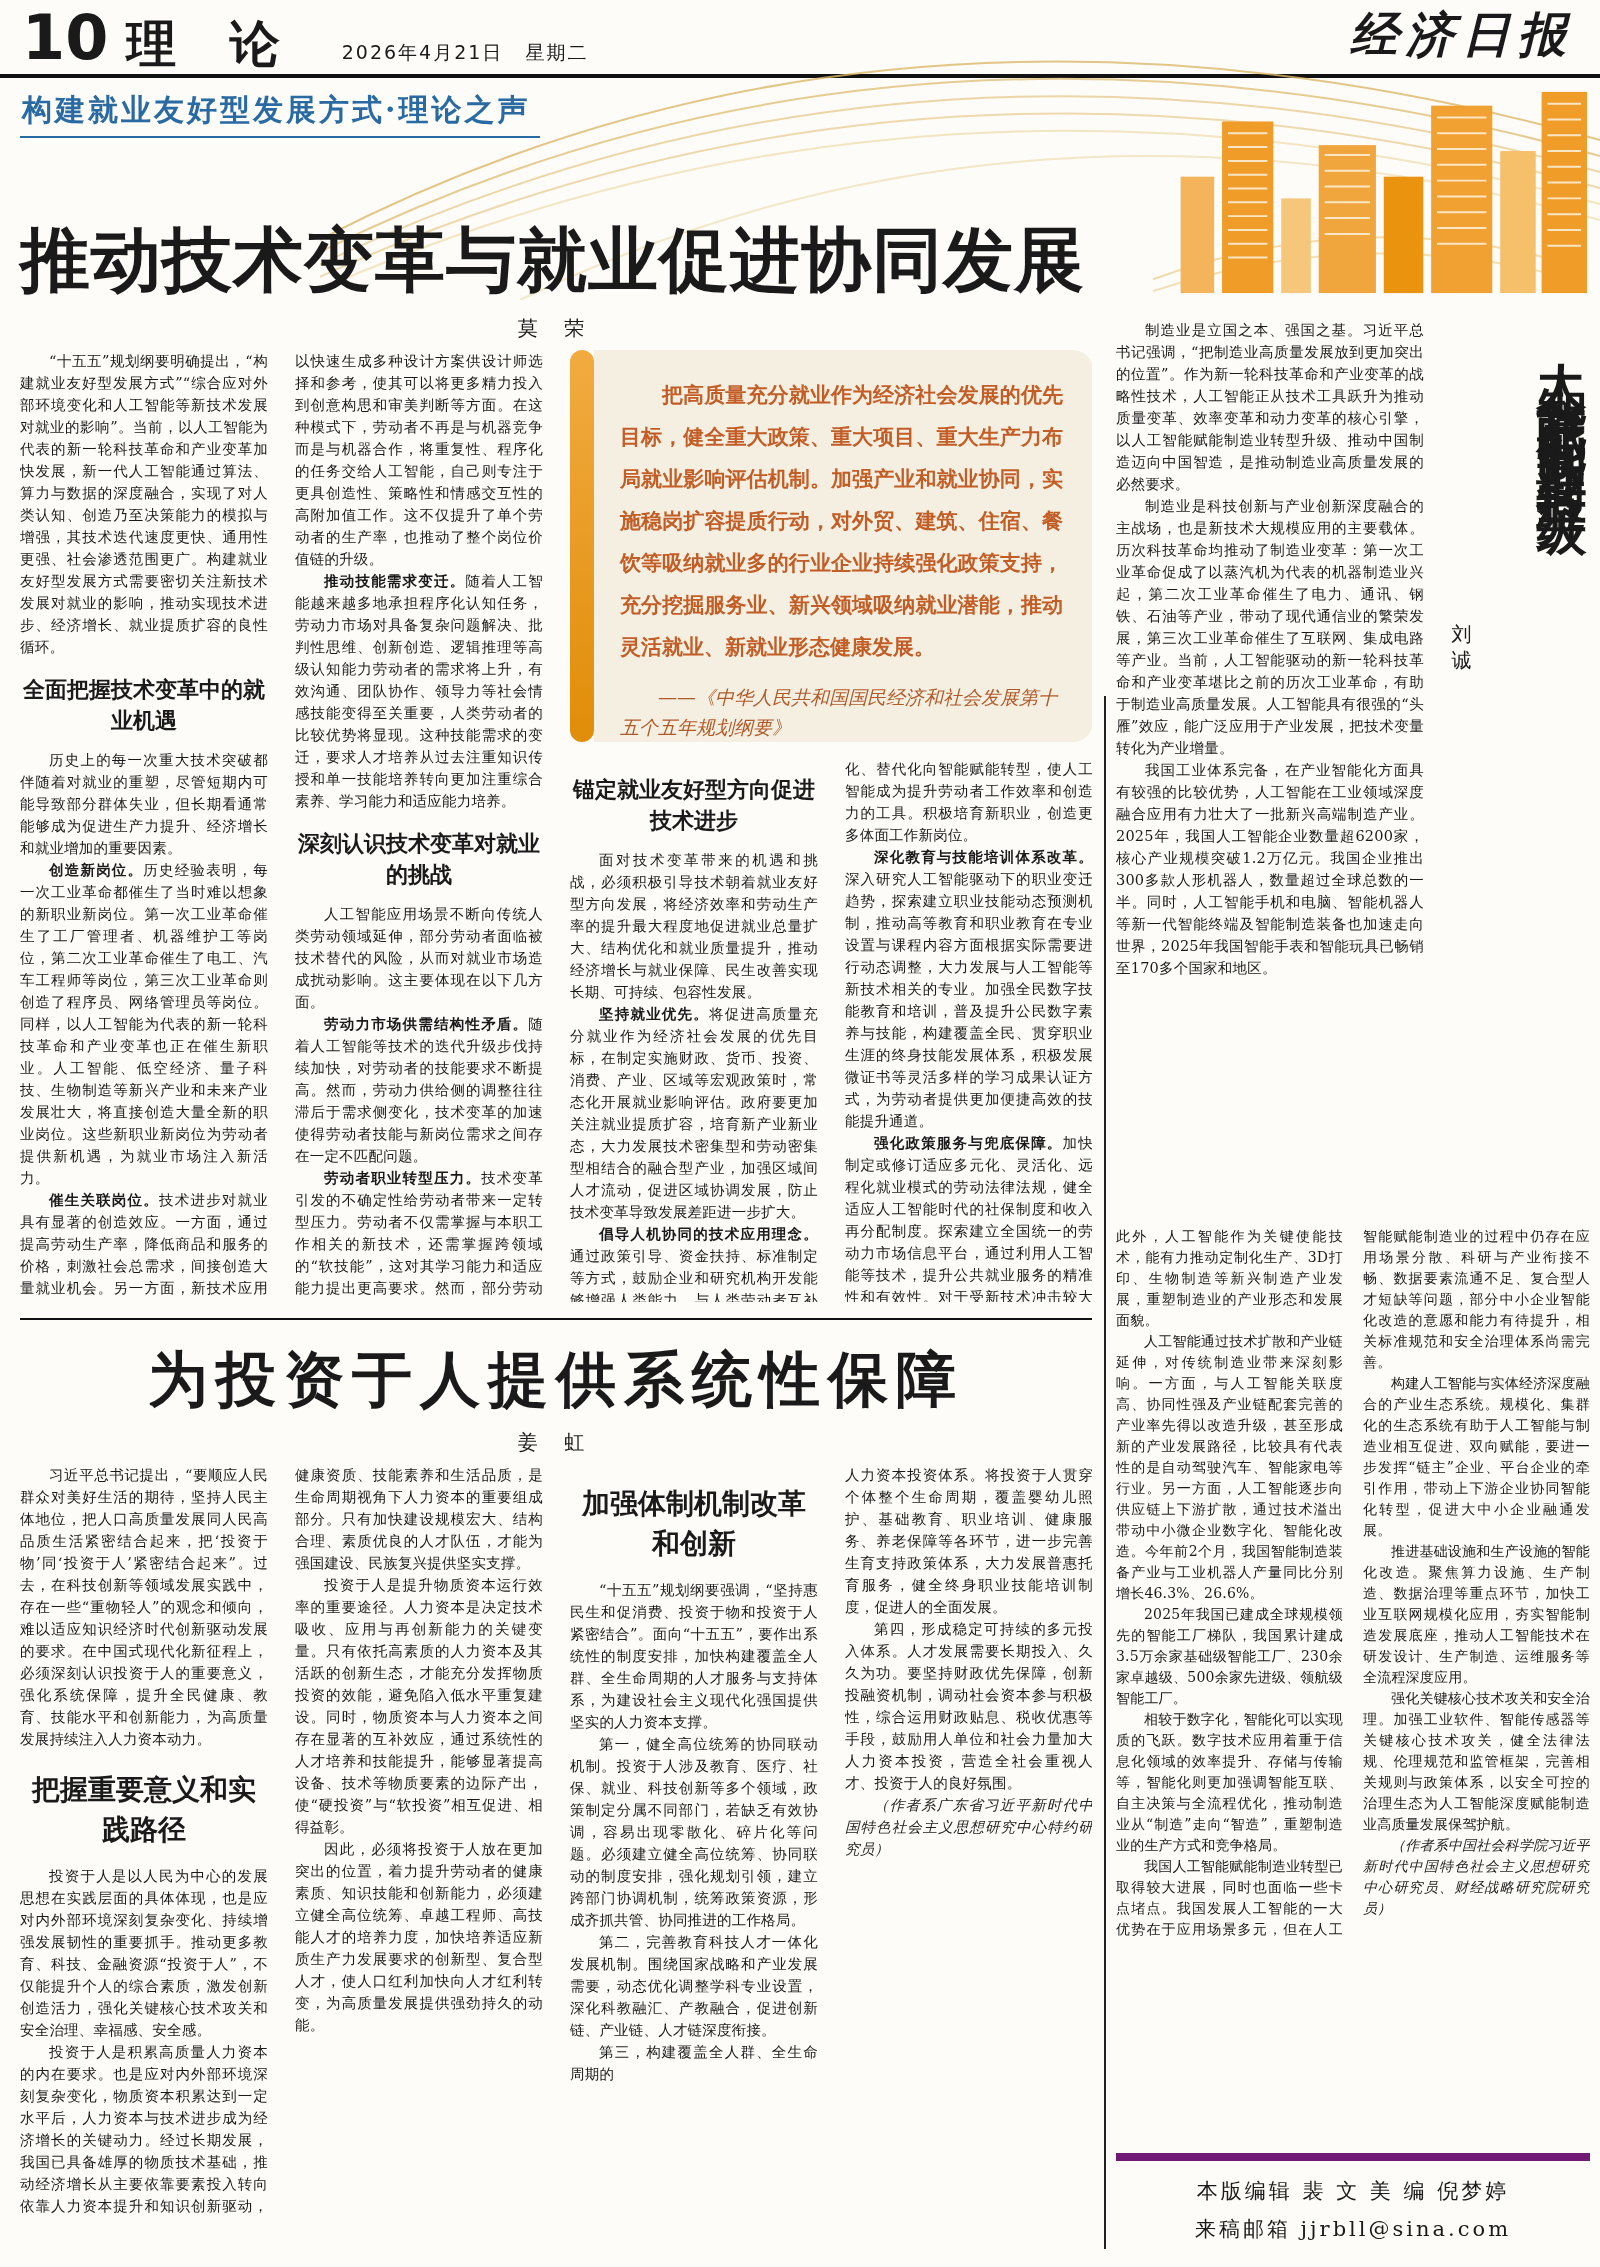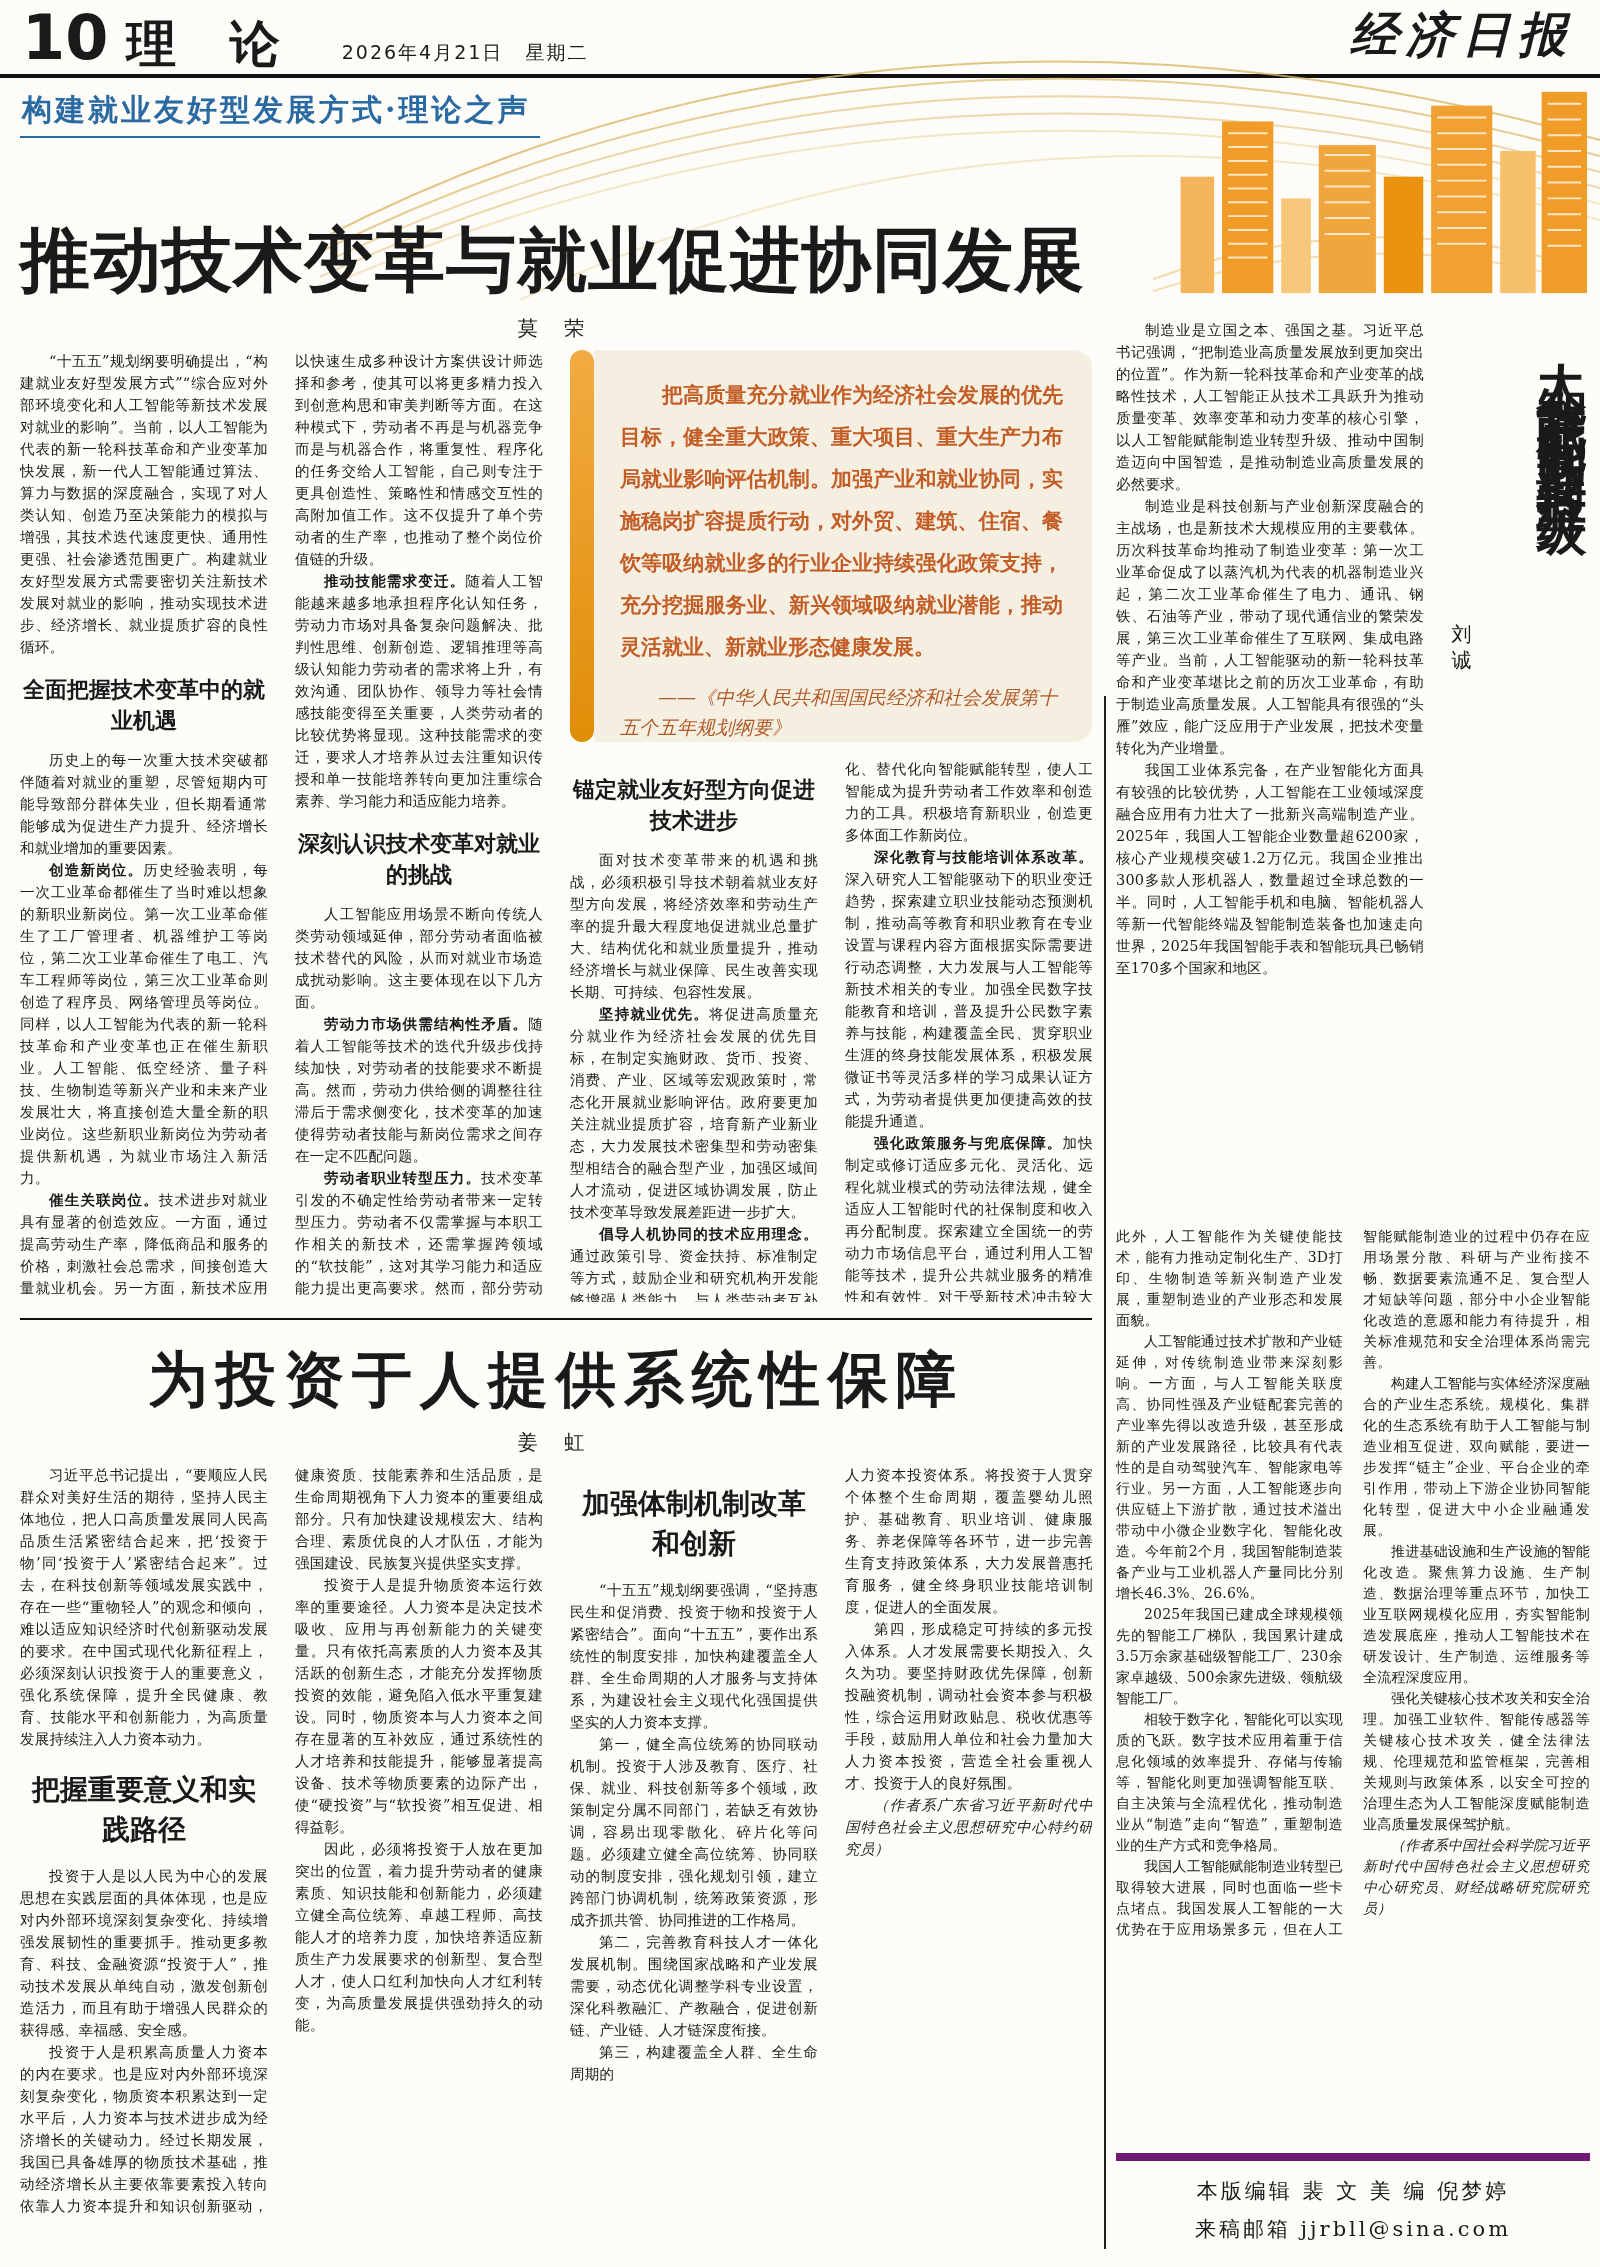--- a/index.html
+++ b/index.html
@@ -149,21 +149,21 @@
       <hr class="article-divider">
 
       
       <div>
         <h2 class="mid-headline">为投资于人提供系统性保障</h2>
         <div class="byline">姜 虹</div>
         <div class="mid-cols">
           <div class="ncol">
               <p class="para">习近平总书记提出，“要顺应人民群众对美好生活的期待，坚持人民主体地位，把人口高质量发展同人民高品质生活紧密结合起来，把‘投资于物’同‘投资于人’紧密结合起来”。过去，在科技创新等领域发展实践中，存在一些“重物轻人”的观念和倾向，难以适应知识经济时代创新驱动发展的要求。在中国式现代化新征程上，必须深刻认识投资于人的重要意义，强化系统保障，提升全民健康、教育、技能水平和创新能力，为高质量发展持续注入人力资本动力。</p>
               <h3 class="col-head">把握重要意义和实践路径</h3>
-              <p class="para">投资于人是以人民为中心的发展思想在实践层面的具体体现，也是应对内外部环境深刻复杂变化、持续增强发展韧性的重要抓手。推动更多教育、科技、金融资源“投资于人”，推动技术发展从单纯自动，激发创新创造活力，而且有助于增强人民群众的获得感、幸福感、安全感。</p>
+              <p class="para">投资于人是以人民为中心的发展思想在实践层面的具体体现，也是应对内外部环境深刻复杂变化、持续增强发展韧性的重要抓手。推动更多教育、科技、金融资源“投资于人”，不仅能提升个人的综合素质，激发创新创造活力，强化关键核心技术攻关和安全治理、幸福感、安全感。</p>
               <p class="para">投资于人是积累高质量人力资本的内在要求。也是应对内外部环境深刻复杂变化，物质资本积累达到一定水平后，人力资本与技术进步成为经济增长的关键动力。经过长期发展，我国已具备雄厚的物质技术基础，推动经济增长从主要依靠要素投入转向依靠人力资本提升和知识创新驱动，要求将个人的知识水平、</p>
             </div>
           <div class="ncol">
               <p class="para cont">健康资质、技能素养和生活品质，是生命周期视角下人力资本的重要组成部分。只有加快建设规模宏大、结构合理、素质优良的人才队伍，才能为强国建设、民族复兴提供坚实支撑。</p>
               <p class="para">投资于人是提升物质资本运行效率的重要途径。人力资本是决定技术吸收、应用与再创新能力的关键变量。只有依托高素质的人力资本及其活跃的创新生态，才能充分发挥物质投资的效能，避免陷入低水平重复建设。同时，物质资本与人力资本之间存在显著的互补效应，通过系统性的人才培养和技能提升，能够显著提高设备、技术等物质要素的边际产出，使“硬投资”与“软投资”相互促进、相得益彰。</p>
               <p class="para">因此，必须将投资于人放在更加突出的位置，着力提升劳动者的健康素质、知识技能和创新能力，必须建立健全高位统筹、卓越工程师、高技能人才的培养力度，加快培养适应新质生产力发展要求的创新型、复合型人才，使人口红利加快向人才红利转变，为高质量发展提供强劲持久的动能。</p>
             </div>
           <div class="ncol">
               <h3 class="col-head">加强体制机制改革和创新</h3>
               <p class="para">“十五五”规划纲要强调，“坚持惠民生和促消费、投资于物和投资于人紧密结合”。面向“十五五”，要作出系统性的制度安排，加快构建覆盖全人群、全生命周期的人才服务与支持体系，为建设社会主义现代化强国提供坚实的人力资本支撑。</p>

